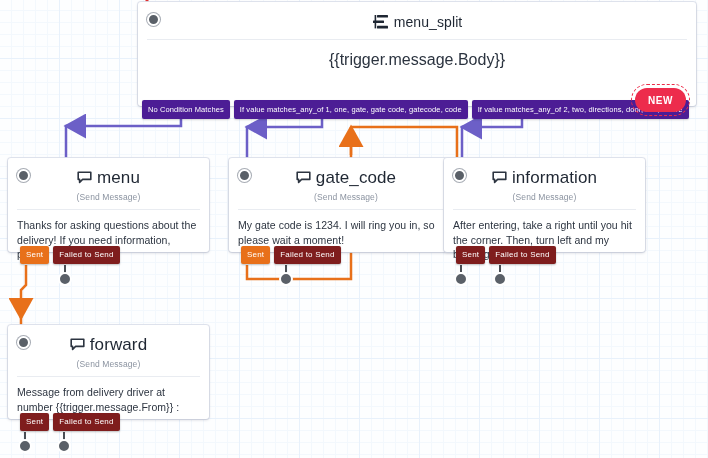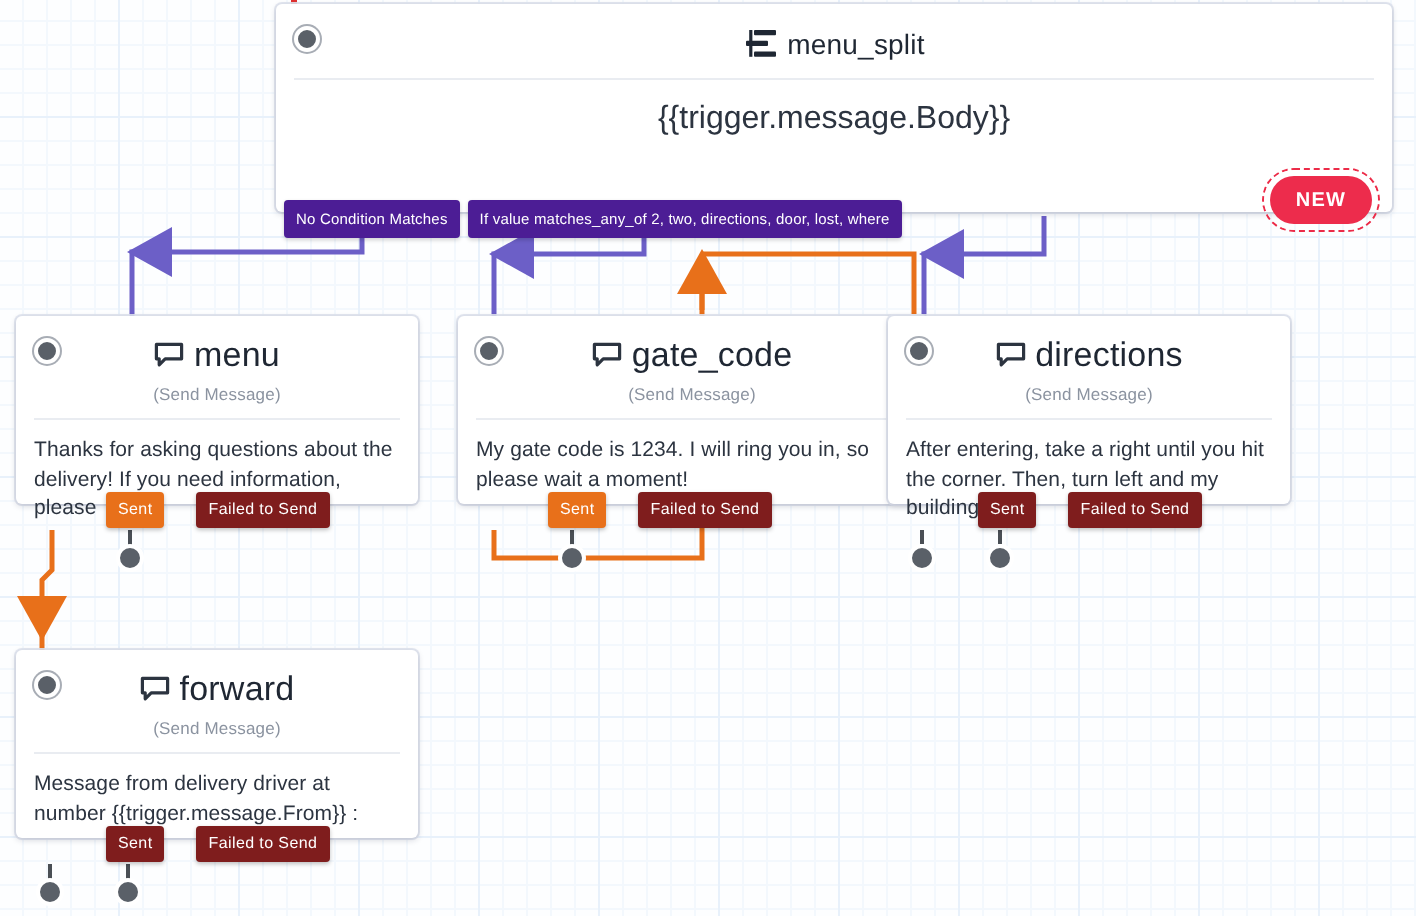--- a/index.html
+++ b/index.html
@@ -95,23 +95,22 @@
     box-shadow: 0 0 0 1px #a8adb5;
     box-sizing: border-box;
   }
 
   
   .out-badges {
     position: absolute;
     left: 12px;
     bottom: -12px;
     display: flex;
-    gap: 16px;
+    gap: 4px;
     align-items: center;
-    margin-left: 33px;
   }
   .badge {
     font-size: 8px;
     line-height: 10px;
     color: #ffffff;
     padding: 4px 6px 4px 6px;
     border-radius: 2px;
     white-space: nowrap;
     letter-spacing: .2px;
     background: #7f1d1d;
@@ -259,20 +258,21 @@
           </svg>
         </span>
         <span class="node-title">menu_split</span>
       </div>
     </div>
     <div class="node-divider"></div>
     <div class="split-expr">{{trigger.message.Body}}</div>
 
     <div class="cond-badges">
       <div class="cond-badge">No Condition Matches</div>
+      <div class="cond-badge">If value matches_any_of 1, one, gate, gate code, gatecode, code</div>
       <div class="cond-badge">If value matches_any_of 2, two, directions, door, lost, where</div>
     </div>
   </div>
 
   <div id="new-pill-wrap">
     <div id="new-pill">NEW</div>
   </div>
 
   <div class="node" id="node-menu">
     <div class="in-dot"></div>
@@ -318,21 +318,21 @@
 
   <div class="node" id="node-directions">
     <div class="in-dot"></div>
     <div class="node-head">
       <div class="node-title-row">
         <span class="icon-chat">
           <svg width="15" height="14" viewBox="0 0 15 14">
             <path d="M1.2,1.2 H13.8 V8.4 H5.6 L2.6,11.4 V8.4 H1.2 Z" fill="none" stroke="#2c3440" stroke-width="1.6" stroke-linejoin="round"></path>
           </svg>
         </span>
-        <span class="node-title">directions</span>
+        <span class="node-title">information</span>
       </div>
       <div class="node-sub">(Send Message)</div>
     </div>
     <div class="node-divider"></div>
     <div class="node-body">After entering, take a right until you hit the corner. Then, turn left and my building will</div>
     <div class="out-badges">
       <div class="badge">Sent</div>
       <div class="badge">Failed to Send</div>
     </div>
   </div>

